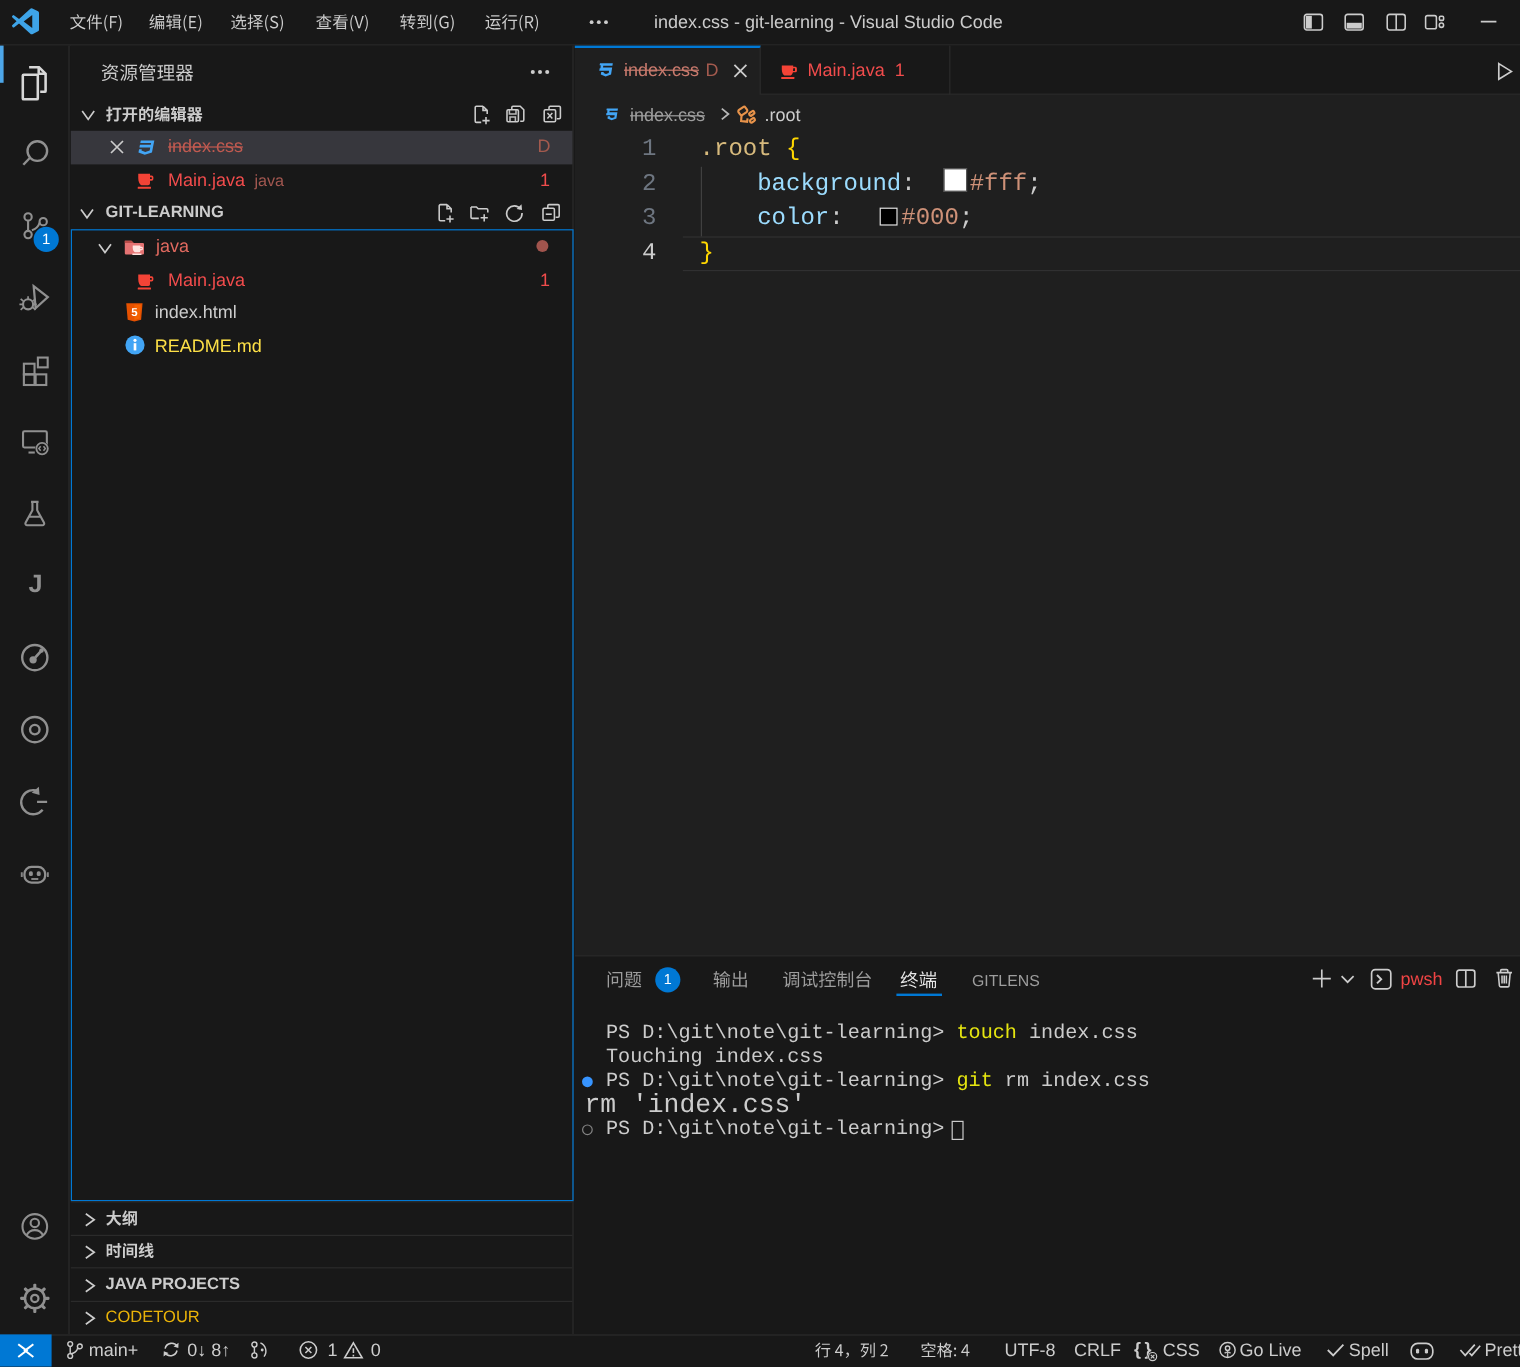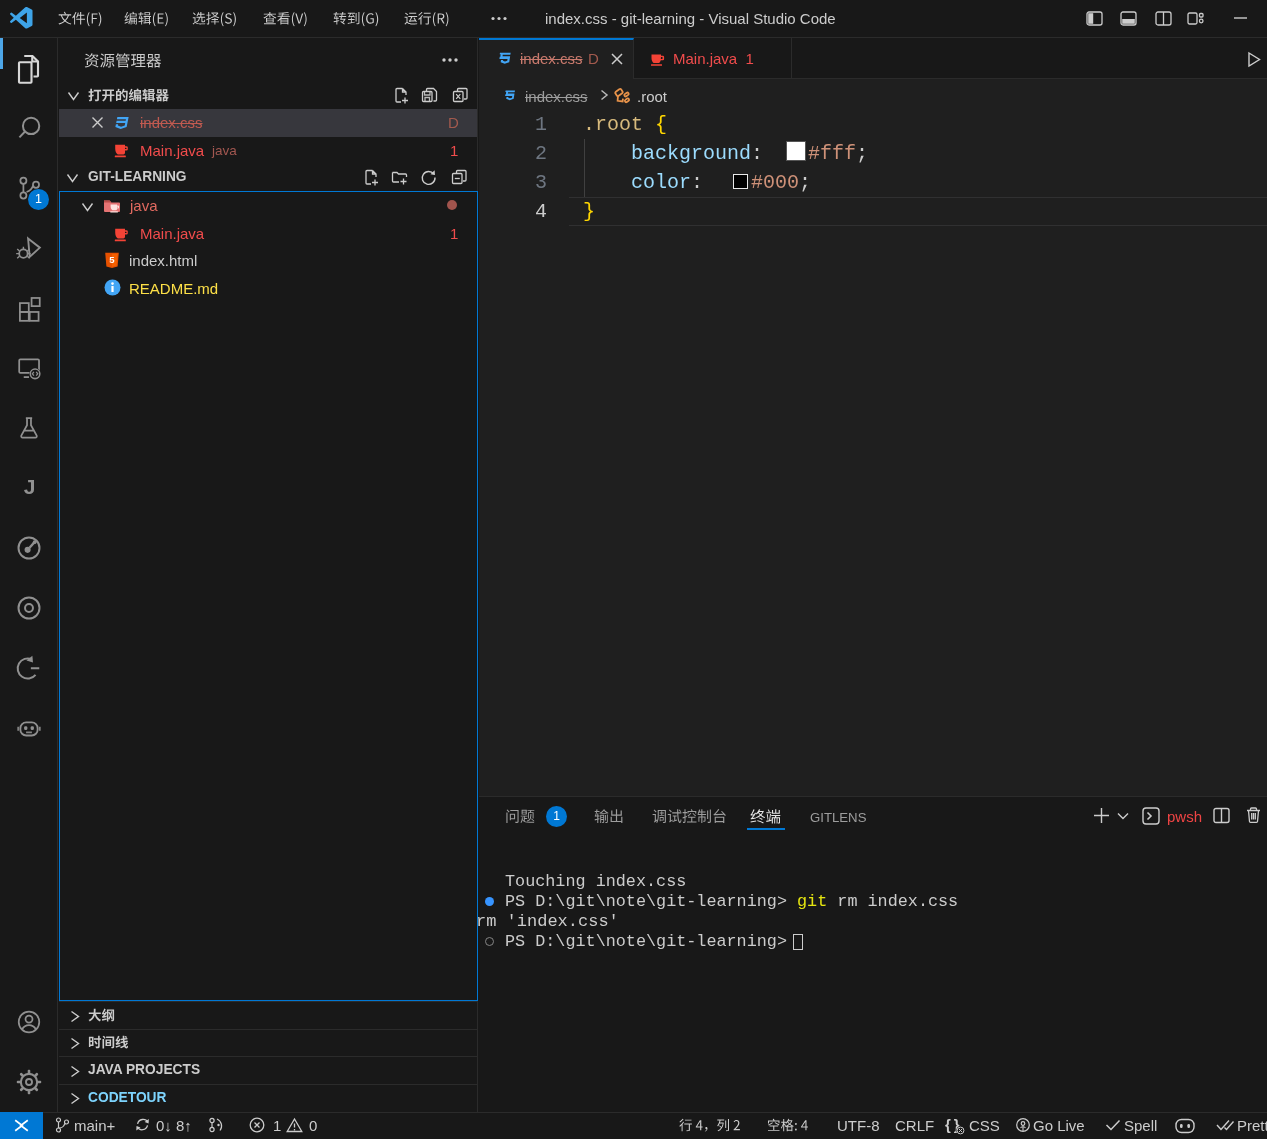--- a/index.html
+++ b/index.html
@@ -260,21 +260,21 @@
     </svg>
 <div class="abs" style="left:59px;top:1056px;width:418px;height:27.5px;border-top:1px solid #2b2b2b"></div>
 <svg class="ic" style="left:68px;top:1064.5px" width="13" height="13" viewBox="0 0 13 13">
       <path fill="none" stroke="#cccccc" stroke-width="1.4" d="M3.5 1.5 10.5 6.5 3.5 11.5"></path>
     </svg>
 <div class="lat" style="left:88px;top:1062px;font-size:13.75px;font-weight:bold;color:#cccccc">JAVA PROJECTS</div>
 <div class="abs" style="left:59px;top:1083.5px;width:418px;height:27.5px;border-top:1px solid #2b2b2b"></div>
 <svg class="ic" style="left:68px;top:1092.0px" width="13" height="13" viewBox="0 0 13 13">
       <path fill="none" stroke="#cccccc" stroke-width="1.4" d="M3.5 1.5 10.5 6.5 3.5 11.5"></path>
     </svg>
-<div class="lat" style="left:88px;top:1089.5px;font-size:13.75px;font-weight:bold;color:#7dd3fc">CODETOUR</div>
+<div class="lat" style="left:88px;top:1089.5px;font-size:13.75px;font-weight:normal;color:#eab308">CODETOUR</div>
 <div class="abs" style="left:479px;top:38px;width:788px;height:758px;background:#1f1f1f"></div>
 <div class="abs" style="left:479px;top:38px;width:788px;height:41px;background:#181818;border-bottom:1px solid #2b2b2b"></div>
 <div class="abs" style="left:479px;top:38px;width:155px;height:41px;background:#1f1f1f;border-top:2px solid #0078d4;border-right:1px solid #2b2b2b"></div>
 <svg class="ic" style="left:497px;top:51px" width="16" height="16" viewBox="0 0 16 16">
       <g fill="#42a5f5" transform="scale(0.667)">
         <path d="M4.5 2.5h16l-.5 3.2H8.6l-.3 2.1h11.4l-1.4 8.9-6.8 2.4-6-2.4.5-3.1h3.2l-.2 1.2 3 1.1 3.4-1.1.4-2.8H3.6l.5-3.2h1L5.4 5h-1.4z"></path>
       </g>
     </svg>
 <div class="lat" style="left:520px;top:50px;font-size:15px;color:#c97a6d;text-decoration:line-through">index.css</div>
 <div class="lat" style="left:588px;top:50px;font-size:15px;color:#a35a4e">D</div>
@@ -348,23 +348,24 @@
       <path stroke="#cccccc" stroke-width="1.6" d="M10.5 12.5 h3" opacity="0"></path>
     </svg>
 <div class="lat" style="left:1167px;top:808px;font-size:15px;color:#ef4444">pwsh</div>
 <svg class="ic" style="left:1213px;top:807px" width="17" height="17" viewBox="0 0 17 17">
       <rect x="1" y="1.5" width="15" height="14" rx="2" fill="none" stroke="#cccccc" stroke-width="1.4"></rect>
       <line x1="8.5" y1="1.5" x2="8.5" y2="15.5" stroke="#cccccc" stroke-width="1.4"></line>
     </svg>
 <svg class="ic" style="left:1245px;top:806px" width="17" height="18" viewBox="0 0 17 18">
       <path fill="none" stroke="#cccccc" stroke-width="1.3" d="M2 4.5 h13 M5.5 4.5 V3 a1 1 0 0 1 1-1 h4 a1 1 0 0 1 1 1 v1.5 M3.5 4.5 l1 11 a1 1 0 0 0 1 .9 h6 a1 1 0 0 0 1-.9 l1-11 M6.7 7 v6.5 M8.5 7 v6.5 M10.3 7 v6.5"></path>
     </svg>
+<div class="lat" style="left:505px;top:851.5px;font-family:'Liberation Mono',monospace;font-size:16.8px;line-height:20.1px;color:#cccccc">PS D:\git\note\git-learning&gt; <span style="color:#e5e510">touch</span> index.css</div>
 <div class="lat" style="left:505px;top:871.6px;font-family:'Liberation Mono',monospace;font-size:16.8px;line-height:20.1px;color:#cccccc">Touching index.css</div>
 <div class="lat" style="left:505px;top:891.7px;font-family:'Liberation Mono',monospace;font-size:16.8px;line-height:20.1px;color:#cccccc">PS D:\git\note\git-learning&gt; <span style="color:#e5e510">git</span> rm index.css</div>
-<div class="lat" style="left:476px;top:911.8px;font-family:'Liberation Mono',monospace;font-size:17px;line-height:20.1px;color:#cccccc">rm 'index.css'</div>
+<div class="lat" style="left:487px;top:911.8px;font-family:'Liberation Mono',monospace;font-size:22px;line-height:20.1px;color:#cccccc">rm 'index.css'</div>
 <div class="lat" style="left:505px;top:931.9px;font-family:'Liberation Mono',monospace;font-size:16.8px;line-height:20.1px;color:#cccccc">PS D:\git\note\git-learning&gt;</div>
 <div class="abs" style="left:484.5px;top:896.5px;width:9px;height:9px;border-radius:50%;background:#3794ff"></div>
 <div class="abs" style="left:484.5px;top:936.5px;width:9px;height:9px;border-radius:50%;border:1.5px solid #848484"></div>
 <div class="abs" style="left:793px;top:933.5px;width:10px;height:16px;border:1px solid #cccccc"></div>
 <div class="abs" style="left:0;top:1112px;width:1267px;height:27px;background:#181818;border-top:1px solid #2b2b2b"></div>
 <div class="abs" style="left:0;top:1112px;width:43px;height:27px;background:#0078d4"></div>
 <svg class="ic" style="left:12px;top:1117px" width="19" height="17" viewBox="0 0 19 17">
       <path fill="none" stroke="#fff" stroke-width="1.7" d="M3.2 3.2 10.2 8.5 3.2 13.8 M15.8 3.2 8.8 8.5 15.8 13.8"></path>
     </svg>
 <svg class="ic" style="left:55px;top:1117px" width="15" height="16" viewBox="0 0 15 16">

